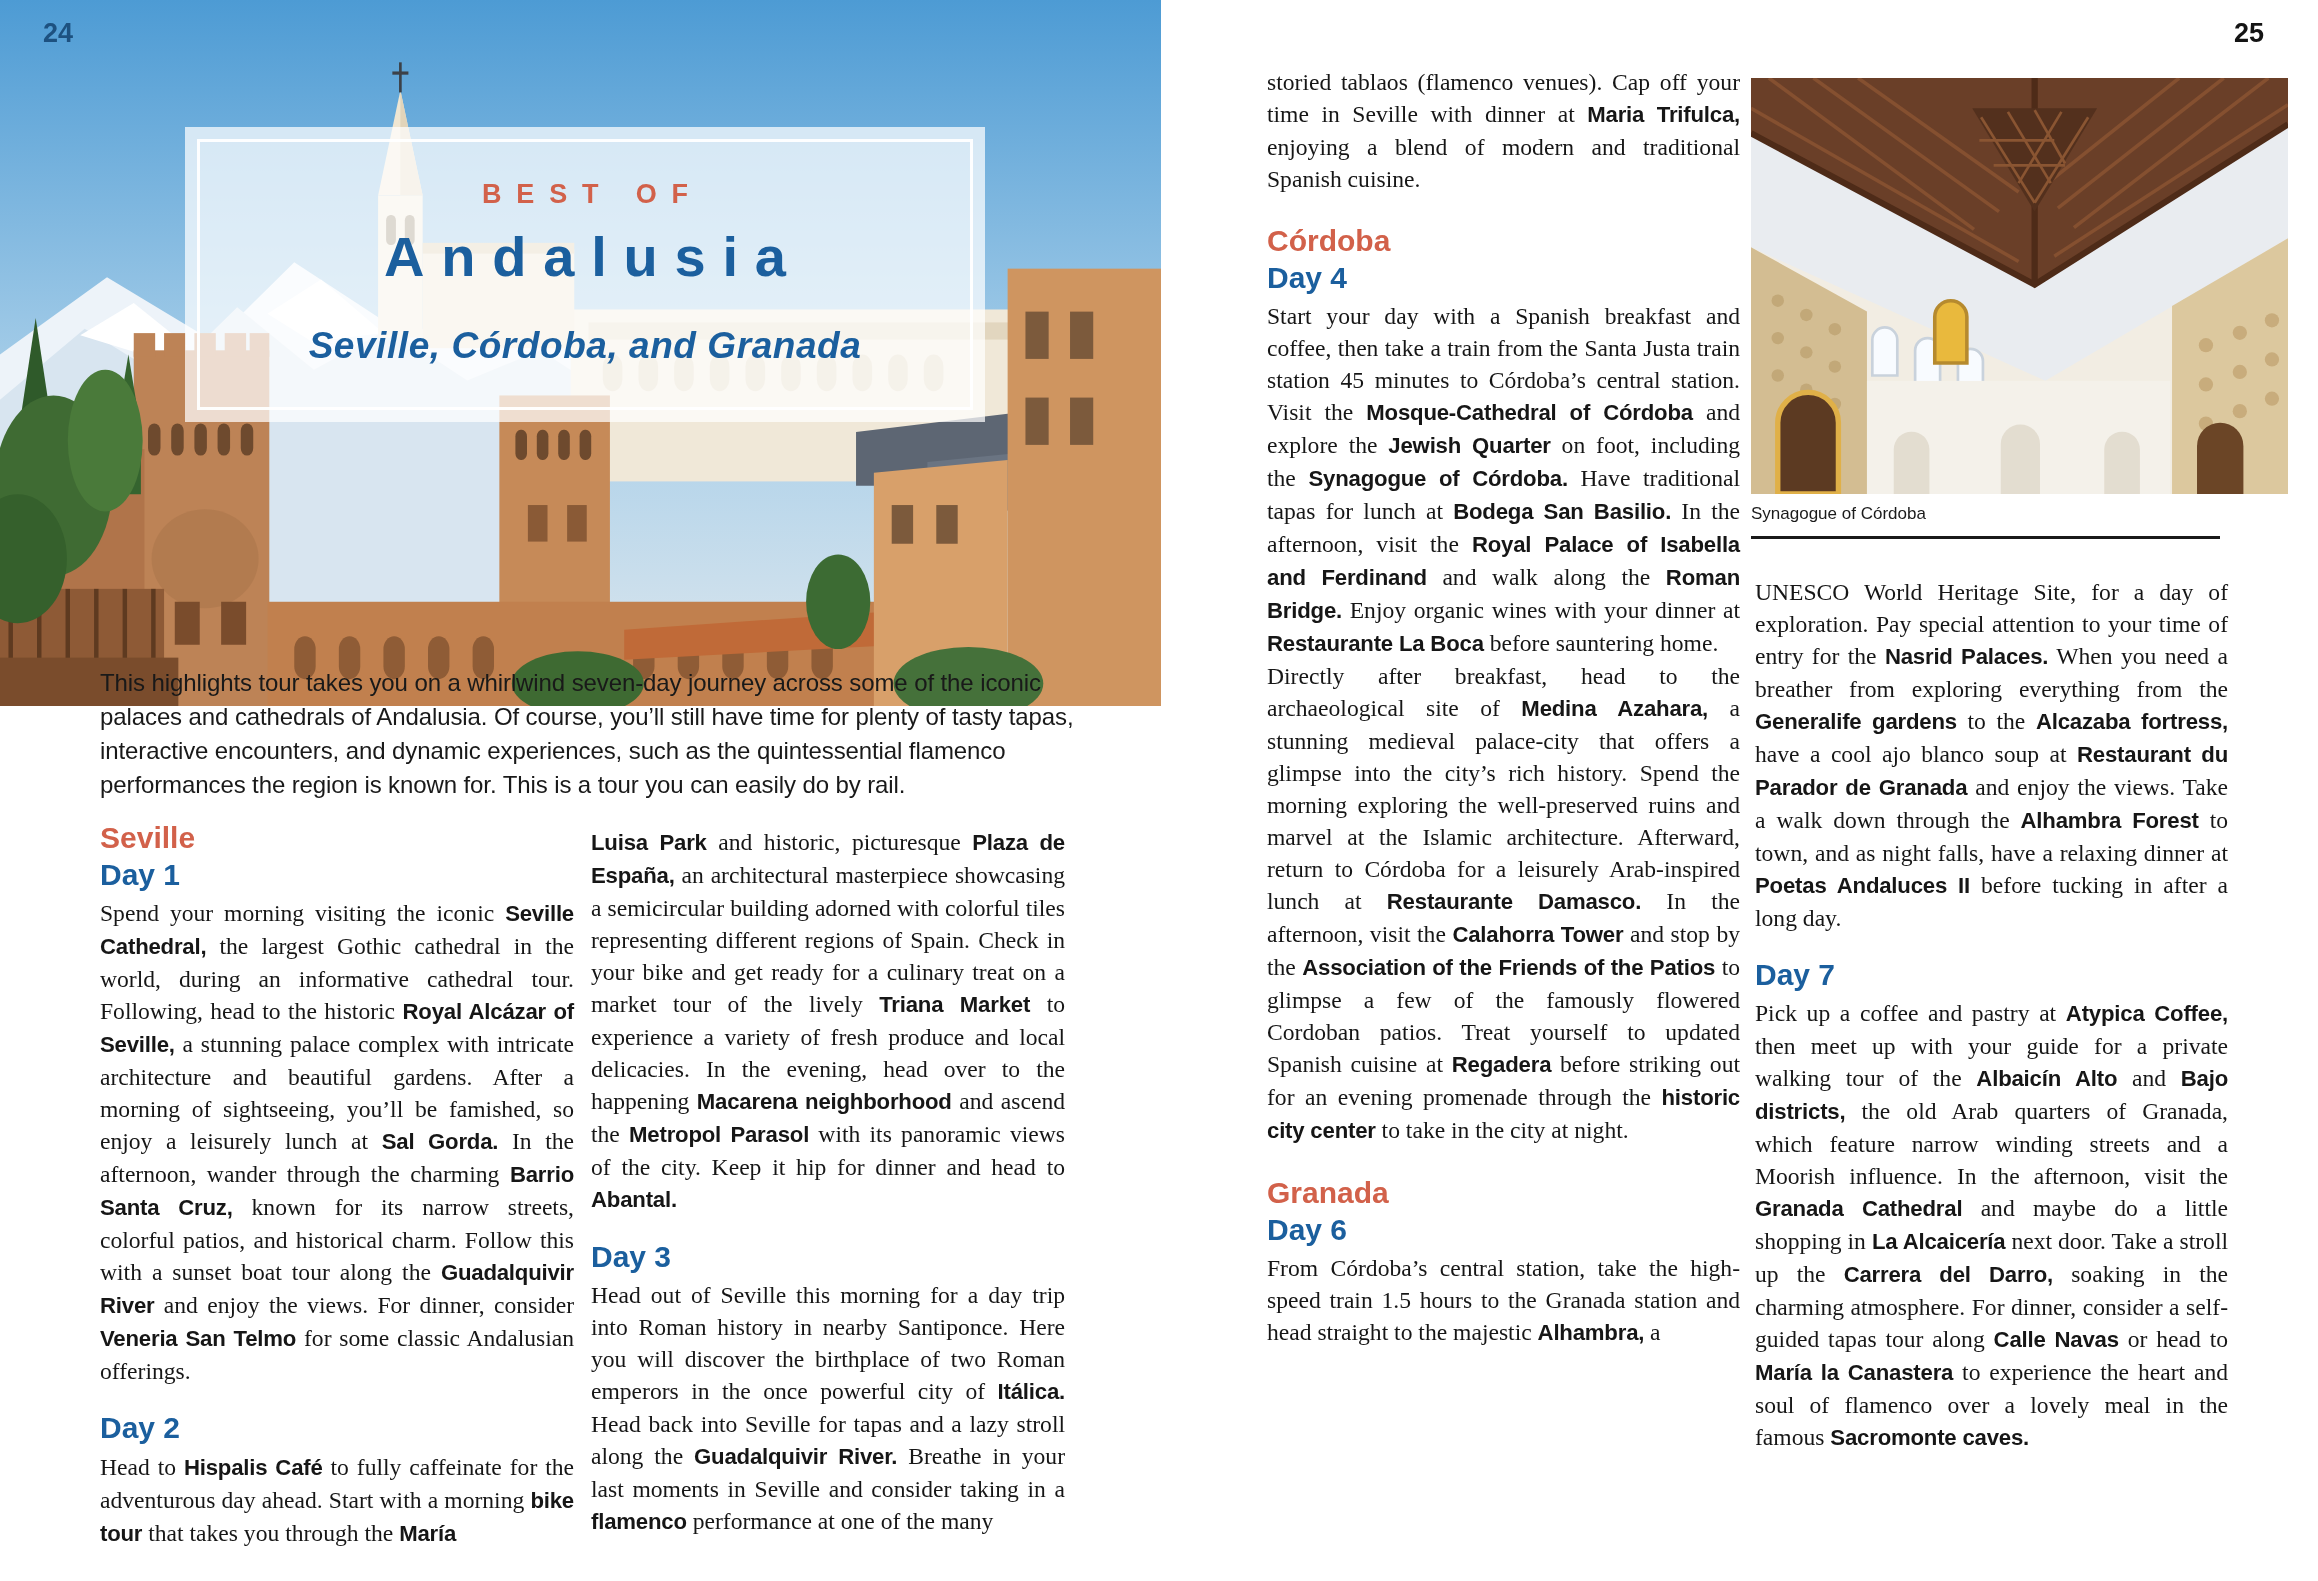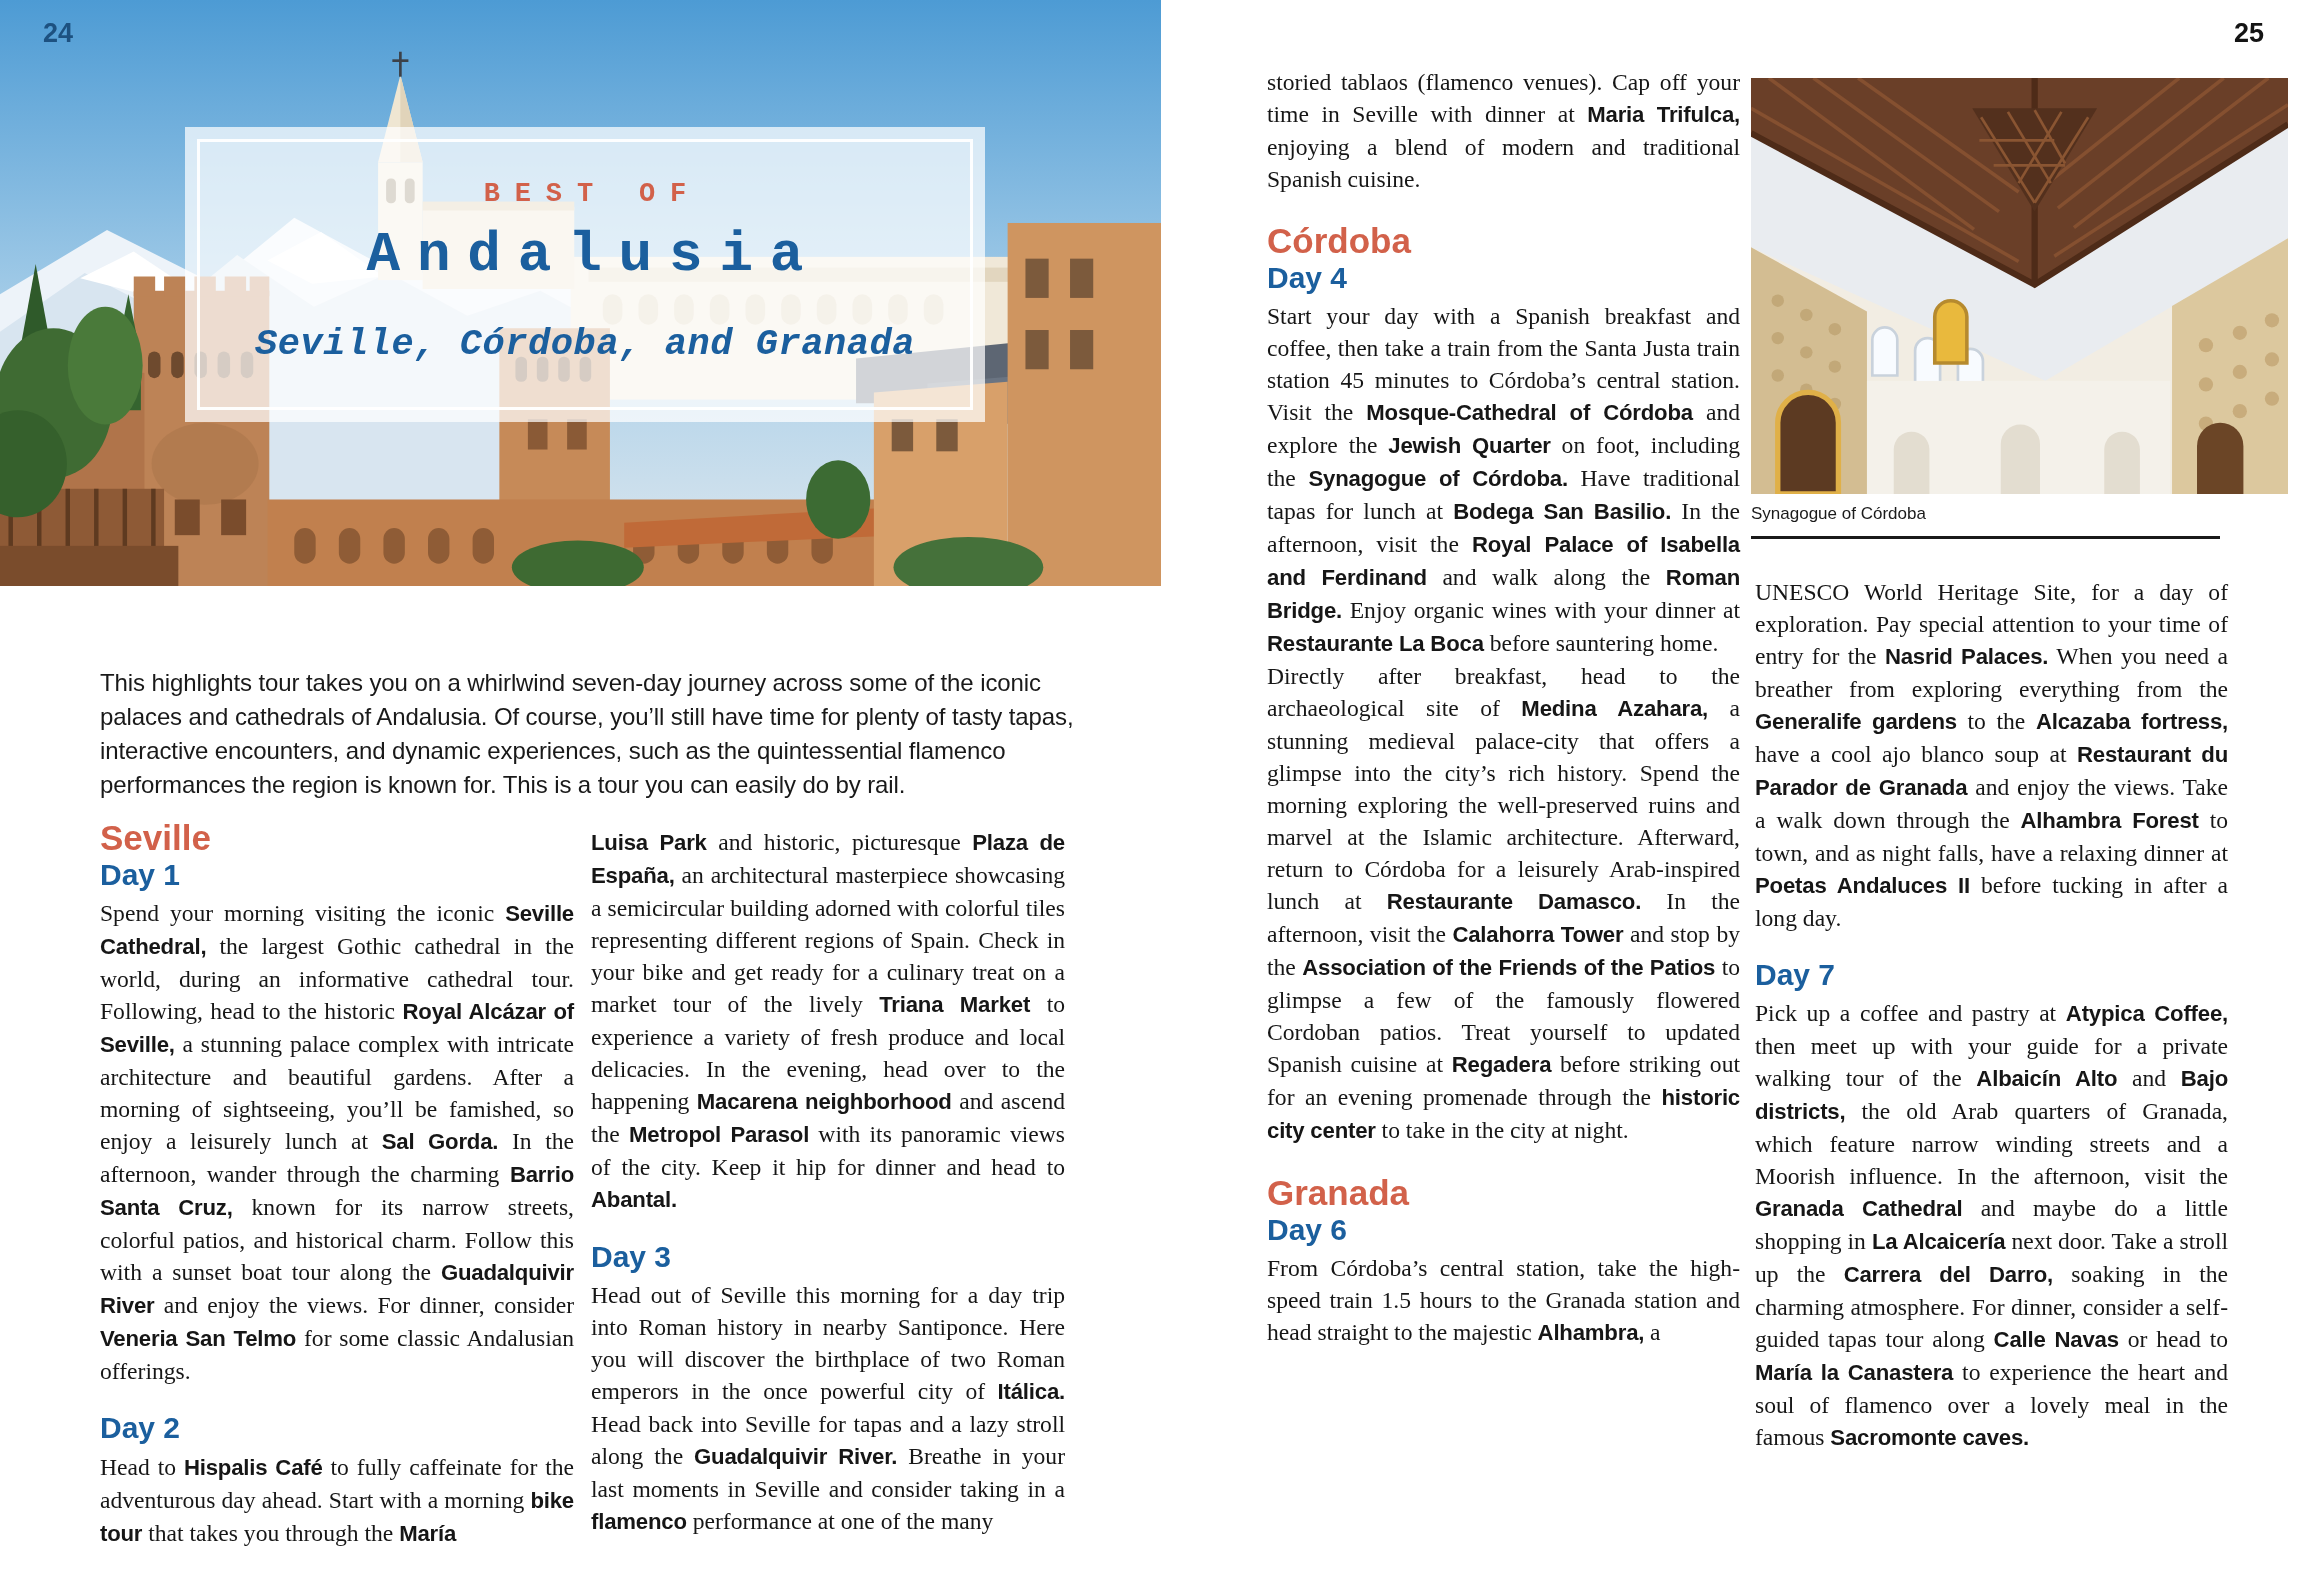--- a/index.html
+++ b/index.html
@@ -6,21 +6,21 @@
     --accent-orange:#d2614a;
     --accent-blue:#1b5f9e;
     --body-text:#161616;
   }
   html,body{margin:0;padding:0;background:#777;}
   .spread{
     position:relative;width:2319px;height:1581px;background:#ffffff;
     font-family:"Liberation Sans",sans-serif;overflow:hidden;margin:0 auto;
   }
   
-  .hero{position:absolute;left:0;top:0;width:1161px;height:586px;overflow:hidden;font-family:Liberation Mono, monospace;}
+  .hero{position:absolute;left:0;top:0;width:1161px;height:706px;overflow:hidden;}
   .hero svg{display:block;width:100%;height:100%;}
   .pagenum-left{
     position:absolute;left:43px;top:19.6px;font-weight:700;font-size:27px;line-height:1;
     color:#1d5180;z-index:5;
   }
   .pagenum-right{
     position:absolute;right:55px;top:19.6px;font-weight:700;font-size:27px;line-height:1;
     color:#141414;z-index:5;
   }
   
@@ -62,21 +62,21 @@
   .body-para{
     font-family:"Liberation Serif","DejaVu Serif",serif;
     font-size:23.6px;line-height:32px;text-align:justify;
     color:var(--body-text);margin:0;
   }
   .pn{
     font-family:"Liberation Sans",sans-serif;font-weight:700;font-size:0.94em;
     letter-spacing:-0.2px;
   }
   .city-heading{
-    font-family:"Liberation Sans",sans-serif;font-weight:700;font-size:35px;line-height:37px;
+    font-family:"Liberation Sans",sans-serif;font-weight:700;font-size:30px;line-height:37px;
     color:var(--accent-orange);margin:0;
   }
   .day-heading{
     font-family:"Liberation Sans",sans-serif;font-weight:700;font-size:30px;line-height:34px;
     color:var(--accent-blue);margin:0 0 5.4px 0;
   }
   .body-para + .day-heading{margin-top:24px;}
   .body-para + .city-heading{margin-top:27px;}
   .city-heading + .day-heading{margin-top:1.8px;}
   

